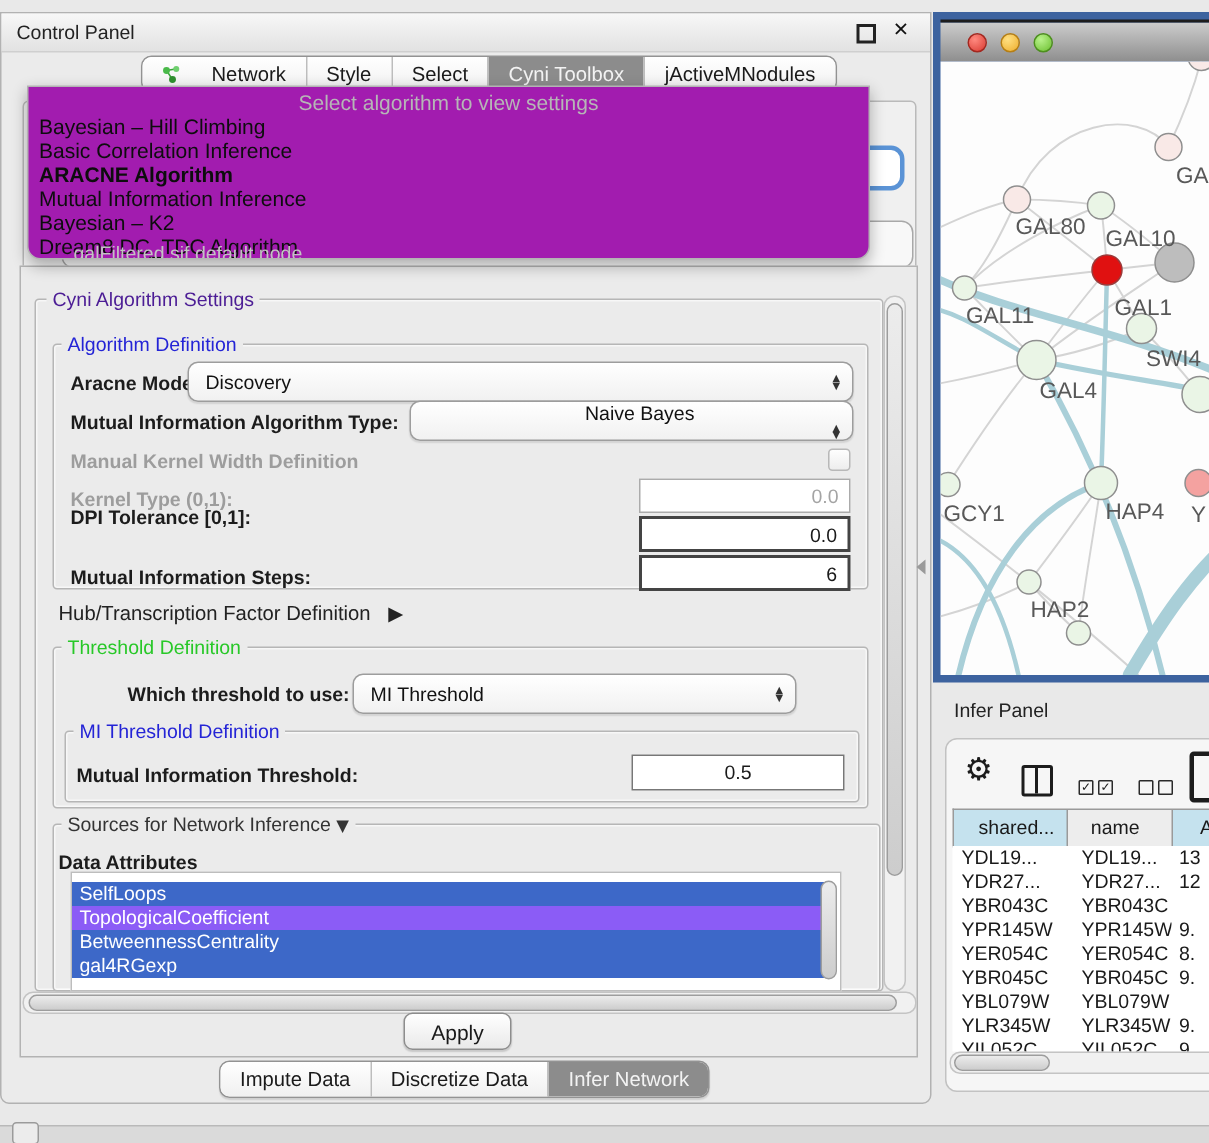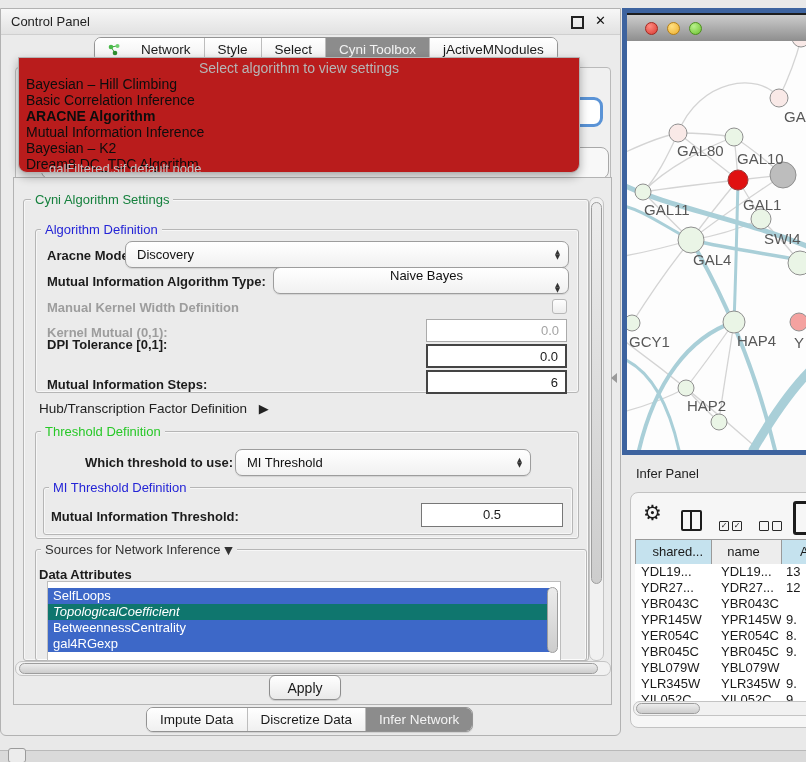--- a/index.html
+++ b/index.html
@@ -46,21 +46,21 @@
        border:1px solid #8d8d8d;border-radius:6px;background:linear-gradient(#ffffff,#e9e9e9);
        box-shadow:0 1px 1px rgba(0,0,0,.15);}
   
   .sb-track{position:absolute;background:#f1f1f1;border:1px solid #c4c4c4;border-radius:7px;}
   .sb-thumb{position:absolute;background:linear-gradient(#ececec,#cdcdcd);border:1px solid #9d9d9d;
             border-radius:6px;}
   
   .attr-list{position:absolute;background:#fff;border:1px solid #bdbdbd;overflow:hidden;}
   .attr-item{height:16px;line-height:16px;font-size:13px;color:#fff;padding-left:5px;}
   
-  .dropdown{position:absolute;left:18px;top:57px;width:560px;height:114px;background:#b91c1c;
+  .dropdown{position:absolute;left:18px;top:57px;width:560px;height:114px;background:#a21caf;
             border:1px solid #b3b3b3;border-radius:0 0 9px 9px;z-index:30;
             box-shadow:0 4px 10px rgba(0,0,0,.3);overflow:hidden;}
   .dd-prompt{position:absolute;left:0;top:2px;width:100%;text-align:center;font-size:14px;color:#b6b6b6;}
   .dd-item{position:absolute;left:0;width:100%;height:16px;line-height:16px;font-size:14px;
            padding-left:7px;color:#0d0d0d;box-sizing:border-box;white-space:nowrap;}
   .dd-item.bold{font-weight:bold;}
   .dd-ghost{position:absolute;left:30px;top:103px;font-size:13px;color:#c3c3c3;white-space:nowrap;}
   
   .net-window{position:absolute;left:622px;top:8px;width:190px;height:447px;background:#3d639f;
               overflow:hidden;}
@@ -129,21 +129,21 @@
       </div>
     </div>
 
     <div class="abs" style="left:14px;top:58px;width:594px;height:112px;border:1px solid #bababa;border-radius:4px;background:#f0f0f0;"></div>
     <div class="abs" style="left:552px;top:88px;width:50px;height:30px;border:3px solid #5a93d6;border-radius:9px;background:#fff;box-sizing:border-box;"></div>
     <div class="abs" style="left:40px;top:138px;width:566px;height:30px;border:1px solid #a8a8a8;border-radius:8px;background:#f8f8f8;"></div>
 
     <div class="abs" style="left:12px;top:168px;width:597px;height:526px;background:#ebebeb;border:1px solid #b3b3b3;"></div>
 
     <div class="group" style="left:22px;top:190px;width:564px;height:460px;"></div>
-    <div class="gtitle" style="left:30px;top:183px;color:#15803d;">Cyni Algorithm Settings</div>
+    <div class="gtitle" style="left:30px;top:183px;color:#4c1d95;">Cyni Algorithm Settings</div>
 
     <div class="sb-track" style="left:588px;top:188px;width:13px;height:462px;">
       <div class="sb-thumb" style="left:1px;top:4px;width:9px;height:380px;"></div>
     </div>
 
     <div class="group" style="left:34px;top:220px;width:542px;height:162px;"></div>
     <div class="gtitle blue" style="left:40px;top:213px;">Algorithm Definition</div>
 
     <div class="lbl" style="left:46px;top:239px;">Aracne Mode:</div>
     <div class="combo" style="left:124px;top:232px;width:442px;height:25px;">
@@ -159,21 +159,21 @@
       <span class="val">Naive Bayes</span>
       <span class="spin">
           <span>▲</span>
           <span>▼</span>
         </span>
     </div>
 
     <div class="lbl dis" style="left:46px;top:291px;">Manual Kernel Width Definition</div>
     <div class="checkbox" style="left:551px;top:290px;"></div>
 
-    <div class="lbl dis" style="left:46px;top:316px;">Kernel Mutual (0,1):</div>
+    <div class="lbl dis" style="left:46px;top:316px;">Kernel Type (0,1):</div>
     <div class="field dis" style="left:425px;top:310px;width:141px;height:23px;">0.0</div>
 
     <div class="lbl" style="left:46px;top:328px;">DPI Tolerance [0,1]:</div>
     <div class="field" style="left:425px;top:335px;width:141px;height:24px;">0.0</div>
 
     <div class="lbl" style="left:46px;top:368px;">Mutual Information Steps:</div>
     <div class="field" style="left:425px;top:361px;width:141px;height:24px;">6</div>
 
     <div class="plain" style="left:38px;top:392px;">
       <span>Hub/Transcription Factor Definition</span>
@@ -200,21 +200,21 @@
     <div class="group" style="left:34px;top:540px;width:550px;height:110px;"></div>
     <div class="gtitle" style="left:40px;top:533px;color:#333;">
       <span>Sources for Network Inference</span>
       <span style="font-family:'DejaVu Sans',sans-serif;font-size:11px;">▼</span>
     </div>
     <div class="lbl" style="left:38px;top:558px;">Data Attributes</div>
 
     <div class="attr-list" style="left:46px;top:572px;width:512px;height:78px;">
       <div style="height:6px;"></div>
       <div class="attr-item" style="background:#3d68c8;width:497px;">SelfLoops</div>
-      <div class="attr-item" style="background:#0f766e;width:497px;font-style:italic;">TopologicalCoefficient</div>
+      <div class="attr-item" style="background:#8b5cf6;width:497px;">TopologicalCoefficient</div>
       <div class="attr-item" style="background:#3d68c8;width:497px;">BetweennessCentrality</div>
       <div class="attr-item" style="background:#3d68c8;width:497px;">gal4RGexp</div>
       <div class="sb-thumb" style="right:2px;top:5px;width:9px;height:64px;"></div>
     </div>
 
     <div class="sb-track" style="left:14px;top:652px;width:594px;height:13px;">
       <div class="sb-thumb" style="left:3px;top:1px;width:577px;height:9px;"></div>
     </div>
 
     <div class="btn" style="left:268px;top:666px;width:70px;height:23px;">

